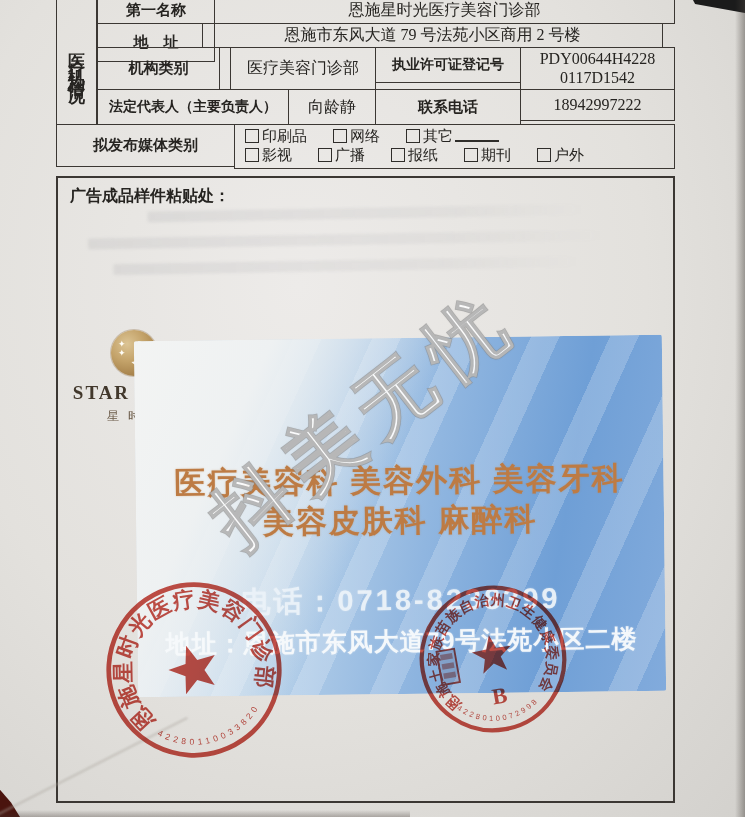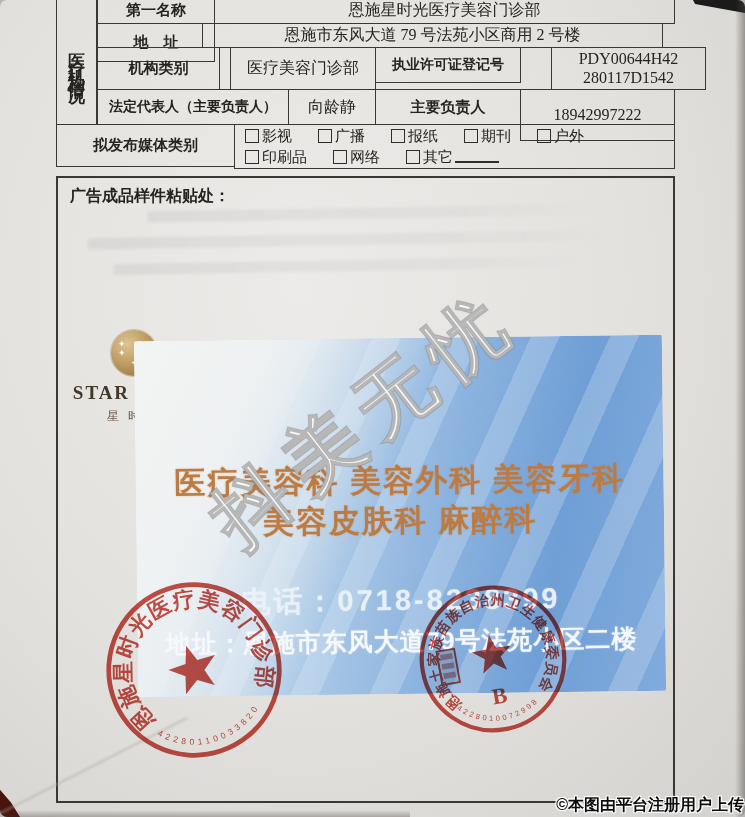--- a/index.html
+++ b/index.html
@@ -1,26 +1,26 @@
 <!DOCTYPE html>
 <html><head>
 <meta charset="utf-8">
 <style>
   html,body{margin:0;padding:0;background:#b9b7b4;}
   .photo{position:relative;width:745px;height:817px;overflow:hidden;
     font-family:"Liberation Sans",sans-serif;
-    background:radial-gradient(ellipse at 40% 35%, #edebe9 0%, #e3e1dd 55%, #d3d1cd 100%);border-radius:7px;}
+    background:radial-gradient(ellipse at 40% 35%, #edebe9 0%, #e3e1dd 55%, #d3d1cd 100%);}
   
   .cell{position:absolute;box-sizing:border-box;border:1px solid #3b3733;
     display:flex;align-items:center;justify-content:center;color:#262421;}
   .lab{font-weight:bold;font-size:15px;font-family:"Liberation Sans",sans-serif;}
   .val{font-size:16px;font-family:"Liberation Serif",serif;}
   .vlabel{writing-mode:vertical-lr;letter-spacing:7px;font-size:17px;font-weight:bold;
     display:flex;align-items:center;justify-content:center;}
-  .lic{word-break:break-all;text-align:center;line-height:1.15;padding:0 24px;margin-left:31px;}
+  .lic{word-break:break-all;text-align:center;line-height:1.15;padding:0 16px;}
   .cbrow{display:flex;gap:26px;align-items:center;}
   .cbitem{font-size:15px;font-family:"Liberation Serif",serif;color:#262421;display:flex;align-items:center;}
   .cbbox{width:12px;height:12px;border:1.5px solid #2f2d2a;margin-right:3px;display:inline-block;background:transparent;}
   .otherline{display:inline-block;width:44px;border-bottom:2px solid #2f2d2a;height:10px;margin-left:2px;}
   
   .bigbox{position:absolute;left:56px;top:176px;width:619px;height:627px;
     box-sizing:border-box;border:2px solid #3b3733;padding-left:24px;}
   .paste-label{position:absolute;left:12px;top:8px;font-weight:bold;font-size:16px;color:#262421;}
   .ghost{position:absolute;left:30px;top:30px;transform:rotate(-1deg);opacity:.55;}
   .ghost div{height:11px;border-radius:2px;filter:blur(1.4px);margin-bottom:15px;
@@ -89,61 +89,61 @@
     <div class="cell lab" style="left:41px;top:26px;width:118px;height:39px;">地　址</div>
     <div class="cell val" style="left:146px;top:26px;width:461px;height:25px;">恩施市东风大道 79 号法苑小区商用 2 号楼</div>
 
     <div class="cell lab" style="left:41px;top:50px;width:123px;height:43px;">机构类别</div>
     <div class="cell val" style="left:174px;top:50px;width:146px;height:43px;">医疗美容门诊部</div>
     <div class="cell lab" style="left:319px;top:50px;width:146px;height:36px;font-size:14px;">执业许可证登记号</div>
     <div class="cell val lic" style="left:464px;top:50px;width:155px;height:43px;">PDY00644H42280117D1542</div>
 
     <div class="cell val" style="left:232px;top:92px;width:88px;height:36px;">向龄静</div>
     <div class="cell lab" style="left:41px;top:92px;width:192px;height:36px;font-size:14px;">法定代表人（主要负责人）</div>
-    <div class="cell lab" style="left:319px;top:92px;width:146px;height:36px;">主要负责人</div>
-    <div class="cell val" style="left:464px;top:92px;width:155px;height:52px;">18942997222</div>
+    <div class="cell lab" style="left:319px;top:92px;width:146px;height:36px;">联系电话</div>
+    <div class="cell val" style="left:464px;top:92px;width:155px;height:32px;">18942997222</div>
 
     <div class="cell lab" style="left:0;top:127px;width:179px;height:43px;">拟发布媒体类别</div>
     <div class="cell" style="left:178px;top:127px;width:441px;height:45px;justify-content:flex-start;padding-left:10px;">
       <div>
-        <div class="cbrow" style="margin-bottom:2px;">
-          <span class="cbitem">
-              <span class="cbbox"></span>
-              <span>影视</span>
-            </span>
-          <span class="cbitem">
-              <span class="cbbox"></span>
-              <span>广播</span>
-            </span>
-          <span class="cbitem">
-              <span class="cbbox"></span>
-              <span>报纸</span>
-            </span>
-          <span class="cbitem">
-              <span class="cbbox"></span>
-              <span>期刊</span>
-            </span>
-          <span class="cbitem">
-              <span class="cbbox"></span>
-              <span>户外</span>
-            </span>
-        </div>
         <div class="cbrow">
           <span class="cbitem">
               <span class="cbbox"></span>
               <span>印刷品</span>
             </span>
           <span class="cbitem">
               <span class="cbbox"></span>
               <span>网络</span>
             </span>
           <span class="cbitem">
               <span class="cbbox"></span>
               <span>其它</span>
               <span class="otherline"></span>
+            </span>
+        </div>
+        <div class="cbrow" style="margin-bottom:2px;">
+          <span class="cbitem">
+              <span class="cbbox"></span>
+              <span>影视</span>
+            </span>
+          <span class="cbitem">
+              <span class="cbbox"></span>
+              <span>广播</span>
+            </span>
+          <span class="cbitem">
+              <span class="cbbox"></span>
+              <span>报纸</span>
+            </span>
+          <span class="cbitem">
+              <span class="cbbox"></span>
+              <span>期刊</span>
+            </span>
+          <span class="cbitem">
+              <span class="cbbox"></span>
+              <span>户外</span>
             </span>
         </div>
       </div>
     </div>
   </div>
 
   <div class="bigbox">
     <div class="paste-label">广告成品样件粘贴处：</div>
 
     <div class="ghost">
@@ -207,14 +207,13 @@
       </text>
     </svg>
   </div>
 
   <div class="notch-tr"></div>
   <div class="edge-r"></div>
   <div class="corner-bl"></div>
   <div class="shadow-b"></div>
   <div class="crease"></div>
 
-  <div class="credit">©本图由平台注册用户上传</div>
 </div>
 
 </body></html>

